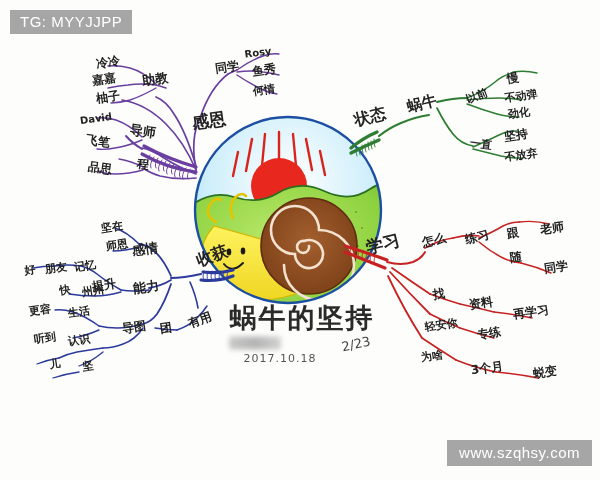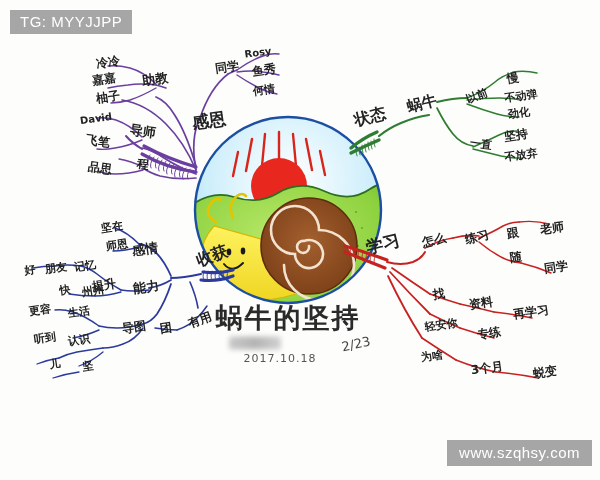--- a/index.html
+++ b/index.html
@@ -376,21 +376,21 @@
       <div class="node-label rot-n20" style="left: 200px; top: 320px; font-size: 12px;">有用</div>
       <div class="node-label rot-n8" style="left: 79px; top: 312px; font-size: 11px;">生活</div>
       <div class="node-label rot-n8" style="left: 40px; top: 310px; font-size: 11px;">更容</div>
       <div class="node-label rot-n8" style="left: 45px; top: 338px; font-size: 11px;">听到</div>
       <div class="node-label rot-n8" style="left: 79px; top: 340px; font-size: 11px;">认识</div>
       <div class="node-label rot-n8" style="left: 55px; top: 364px; font-size: 11px;">儿</div>
       <div class="node-label rot-n8" style="left: 88px; top: 366px; font-size: 11px;">坚</div>
       <div class="node-label rot-n8" style="left: 166px; top: 328px; font-size: 12px;">团</div>
     </div>
 
-  <div class="title-main" style="left:288px; top:318px;">蜗牛的坚持</div>
+  <div class="title-main" style="left:288px; top:318px;padding-left:28px;">蜗牛的坚持</div>
   <div class="title-blur" style="left:255px; top:343px;"></div>
   <div class="title-sub" style="left:280px; top:358px;">2017.10.18</div>
   <div class="page-num" style="left:356px; top:344px;">2/23</div>
 
   <div class="wm" id="wm-tg">TG: MYYJJPP</div>
   <div class="wm" id="wm-site">www.szqhsy.com</div>
 
 </div>
 
 </body></html>

